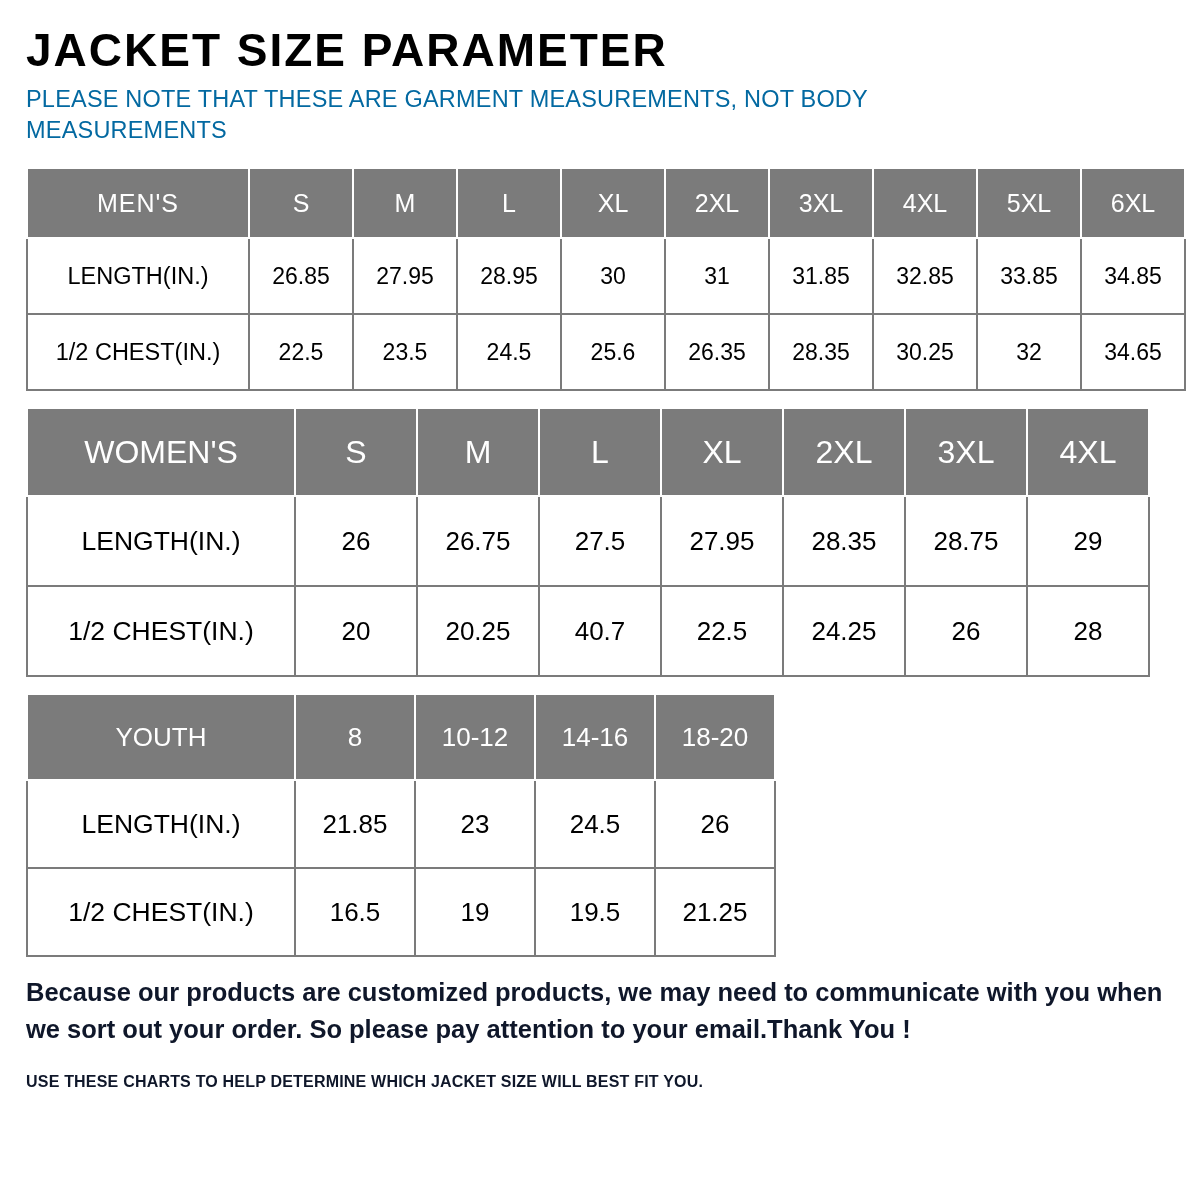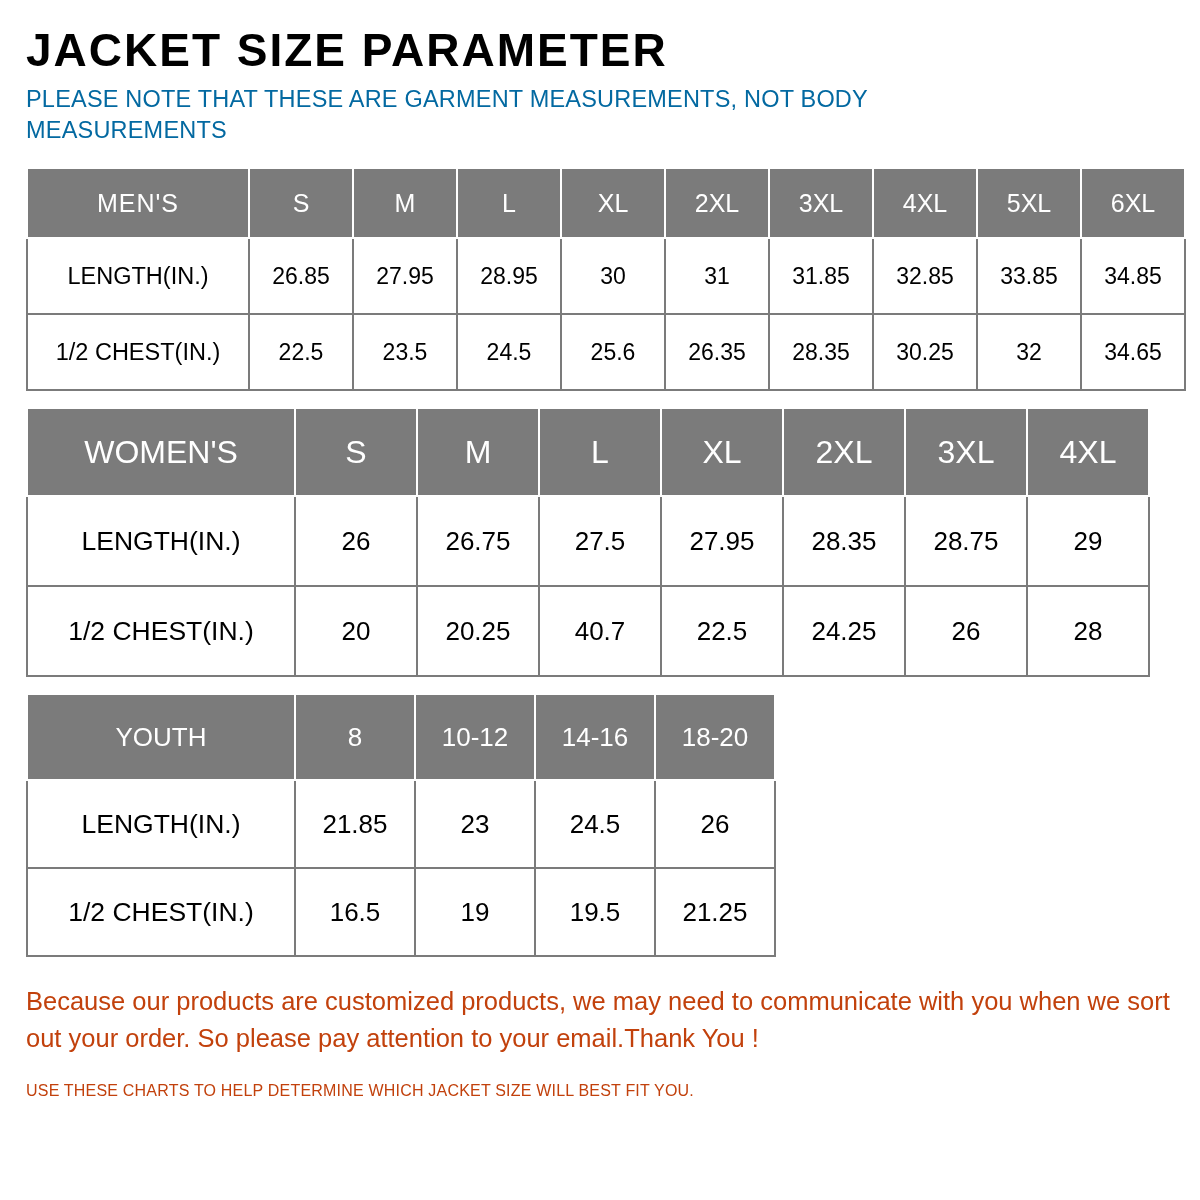--- a/index.html
+++ b/index.html
@@ -80,22 +80,23 @@
   #table-womens .body-cell, #table-womens .row-label { height: 86px; font-size: 26px; }
   #table-womens .row-label { font-size: 26.5px; }
 
   
   #table-youth { width: 750px; }
   #table-youth .hdr-cell { height: 82px; font-size: 26px; }
   #table-youth .body-cell, #table-youth .row-label { height: 84px; font-size: 26px; }
   #table-youth .row-label { font-size: 26.5px; }
 
   .footer {
-    color: #c2410c;
-    margin-top: 26px;
+    color: #0f172a;
+    margin-top: 17px;
+    font-weight: bold;
   }
   .footer .p1 {
     font-size: 25.5px;
     line-height: 1.45;
     margin: 0 0 24px 0;
     max-width: 1150px;
   }
   .footer .p2 {
     font-size: 16px;
     line-height: 1.3;

